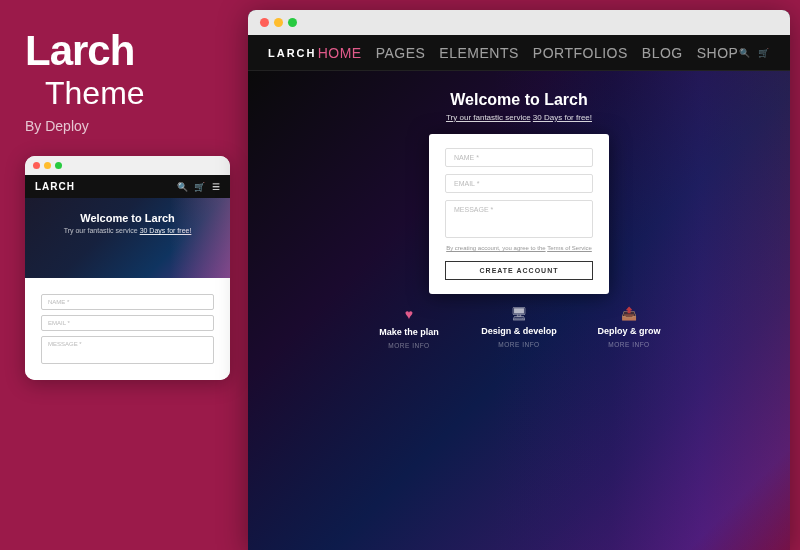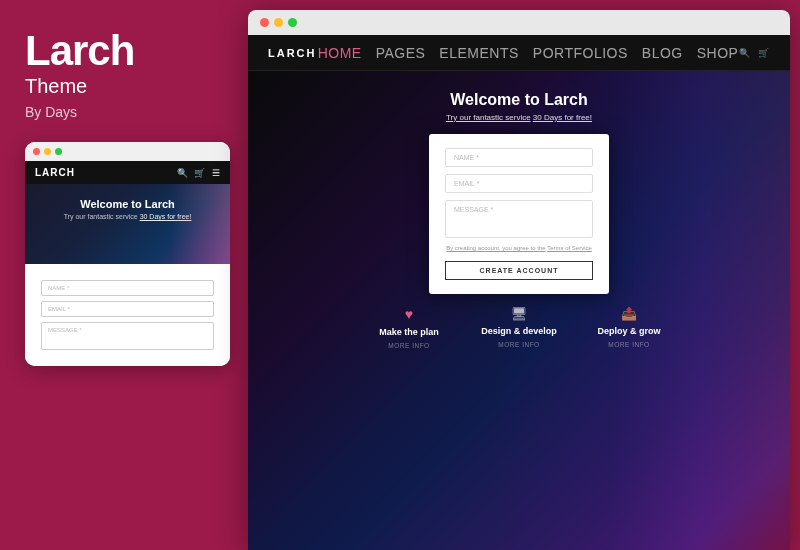--- a/index.html
+++ b/index.html
@@ -24,25 +24,26 @@
       gap: 0;
     }
     .brand-title {
       font-size: 42px;
       font-weight: 900;
       color: #fff;
       line-height: 1;
       letter-spacing: -1px;
     }
     .brand-subtitle {
-      font-size: 20px;
+      font-size: 32px;
       font-weight: 400;
       color: #fff;
       line-height: 1.2;
       margin-top: 2px;
+      margin-left: 20px;
     }
     .brand-by {
       font-size: 14px;
       color: rgba(255,255,255,0.75);
       margin-top: 6px;
     }
 
     
     .mobile-mockup {
       margin-top: 22px;
@@ -355,21 +356,21 @@
       letter-spacing: 0.5px;
       text-transform: uppercase;
     }
   </style>
 </head>
 <body>
 
 <div class="left-panel">
   <div class="brand-title">Larch</div>
   <div class="brand-subtitle">Theme</div>
-  <div class="brand-by">By Days</div>
+  <div class="brand-by">By Deploy</div>
 
   <div class="mobile-mockup">
     <div class="mobile-browser-bar">
       <div class="mobile-dot red"></div>
       <div class="mobile-dot yellow"></div>
       <div class="mobile-dot green"></div>
     </div>
     <div class="mobile-content">
       <div class="mobile-nav">
         <span class="mobile-logo">LARCH</span>

